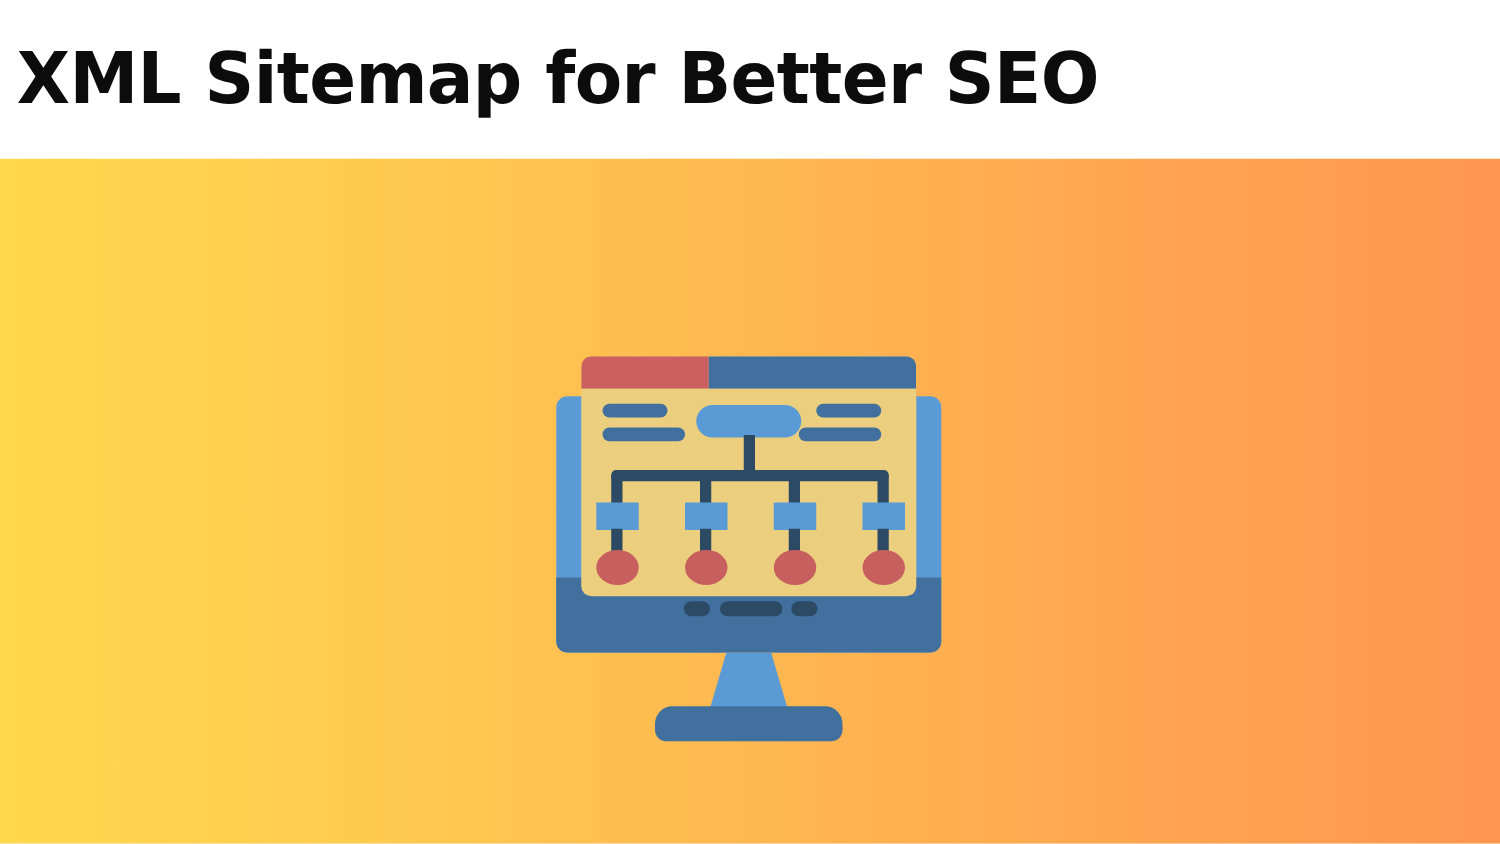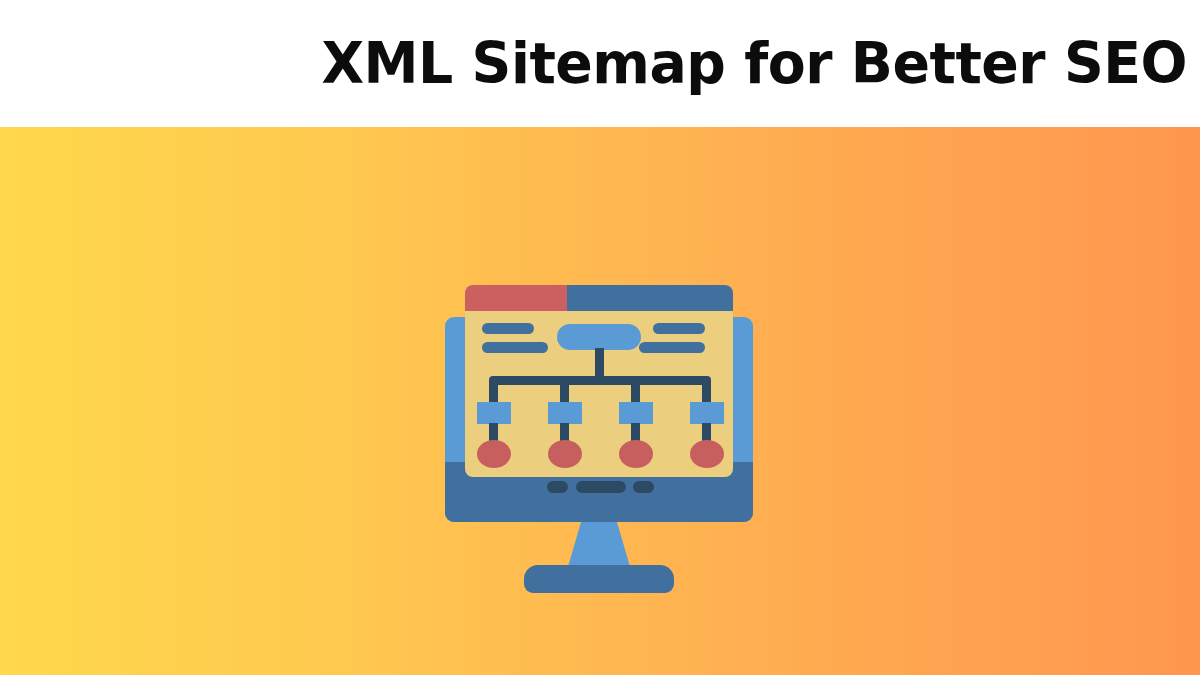--- a/index.html
+++ b/index.html
@@ -23,21 +23,21 @@
   
   .header {
     position: absolute;
     left: 0;
     top: 0;
     width: 1200px;
     height: 127px;
     background: #ffffff;
     display: flex;
     align-items: center;
-    justify-content: flex-end;
+    justify-content: flex-start;
   }
   .header-title {
     font-family: "DejaVu Sans", sans-serif;
     font-weight: 700;
     font-size: 57px;
     line-height: 1;
     letter-spacing: -0.5px;
     color: #0c0c0c;
     white-space: nowrap;
     text-align: center;

